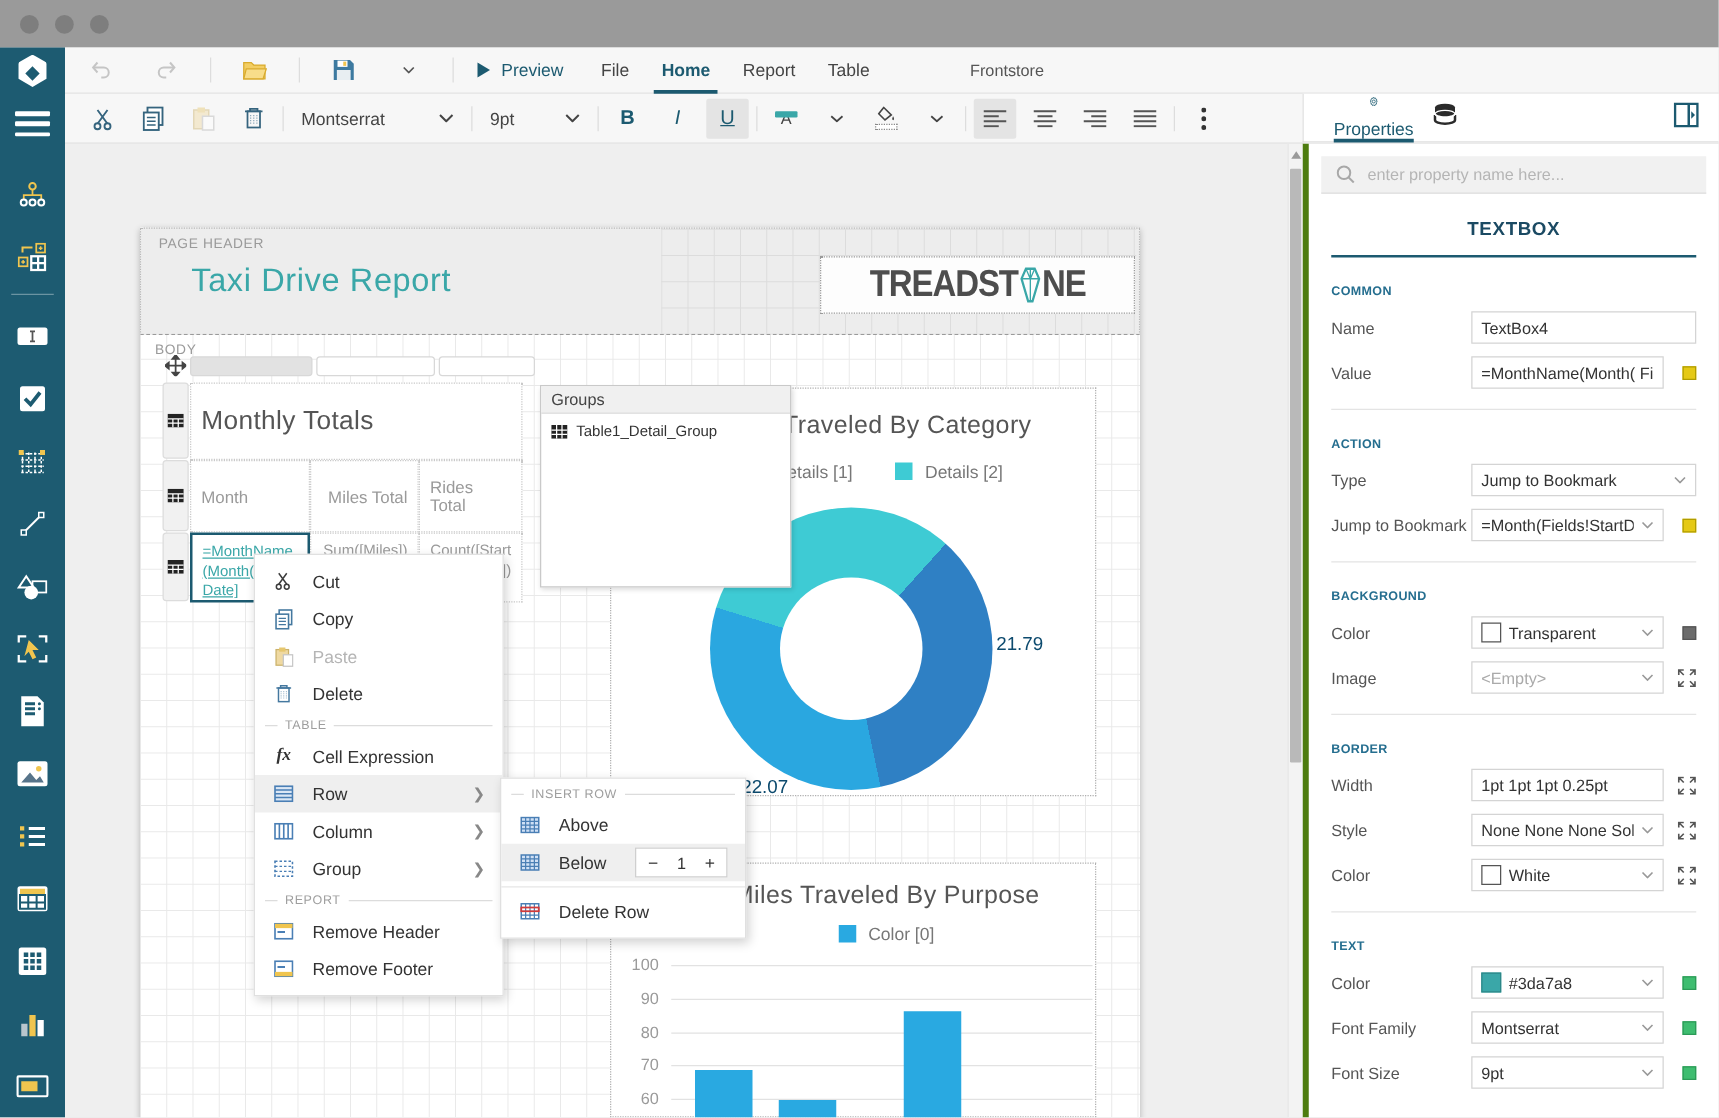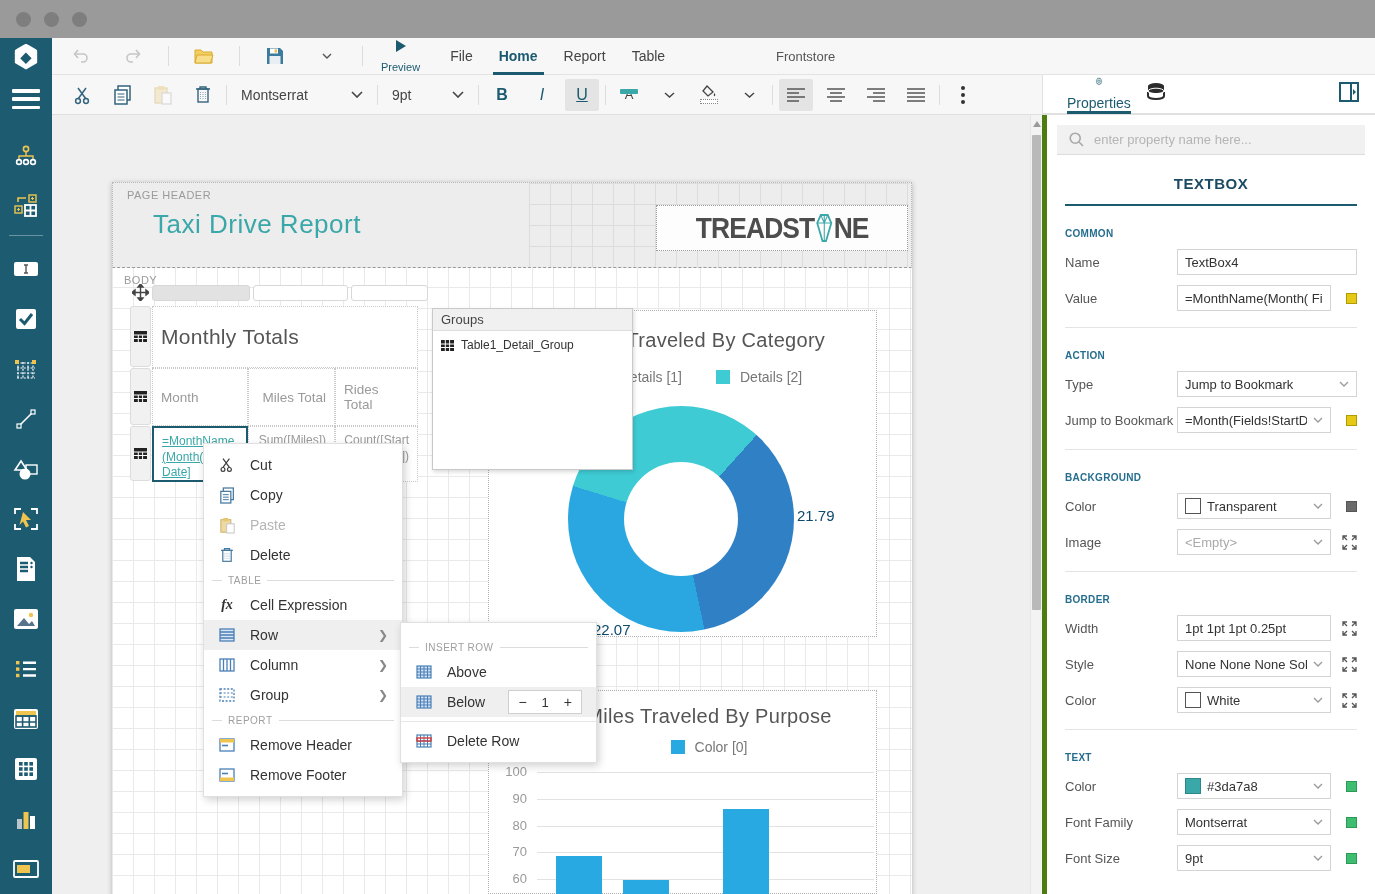--- a/index.html
+++ b/index.html
@@ -20,21 +20,21 @@
   .sb-item { width:52px; height:50px; display:flex; align-items:center; justify-content:center; }
   .sb-sep { width:34px; height:1px; background:rgba(255,255,255,.35); margin:4px 0 8px 0; }
 
   
   .main { flex:1; display:flex; flex-direction:column; min-width:0; }
   .tb1 { height:37px; background:#f7f7f7; border-bottom:1px solid #e3e3e3; display:flex; align-items:center; position:relative; }
   .tb1 .grp { display:flex; align-items:center; gap:18px; padding:0 12px; }
   .vsep { width:1px; height:20px; background:#ddd; }
   .tab { font-size:14px; color:#444; padding:0 6px; height:37px; display:flex; align-items:center; cursor:pointer; }
   .tab.active { color:#1c5a70; border-bottom:3px solid #1c5a70; padding-top:3px; font-weight:bold; }
-  .preview { display:flex; align-items:center; gap:8px; color:#1c5a70; font-size:11px; cursor:pointer;flex-direction:column; }
+  .preview { display:flex; align-items:center; gap:8px; color:#1c5a70; font-size:14px; cursor:pointer; }
   .rpt-name { position:absolute; left:724px; font-size:13px; color:#555; }
   .tb2row { display:flex; height:40px; border-bottom:1px solid #e0e0e0; background:#f7f7f7; }
   .tb2 { flex:1; display:flex; align-items:center; padding-left:14px; gap:6px; }
   .tbtn { width:34px; height:32px; display:flex; align-items:center; justify-content:center; border-radius:2px; cursor:pointer; }
   .tbtn.active { background:#e4e4e4; }
   .tbtn.disabled { opacity:.45; cursor:default; }
   .ffsel { width:138px; display:flex; justify-content:space-between; align-items:center; font-size:14px; color:#444; padding:0 8px; cursor:pointer; }
   .fssel { width:88px; display:flex; justify-content:space-between; align-items:center; font-size:14px; color:#444; padding:0 8px; cursor:pointer; }
   .biu { font-size:16px; color:#1c5a70; }
   .uline { text-decoration:underline; }
@@ -116,21 +116,21 @@
   .donut { position:absolute; left:79px; top:95px; width:226px; height:226px; border-radius:50%; }
   .donut::after { content:""; position:absolute; left:56px; top:56px; width:114px; height:114px; background:#fff; border-radius:50%; }
   .dlabel { position:absolute; font-size:15px; color:#0c4a6e; }
   .bartick { position:absolute; left:0; width:38px; text-align:right; font-size:13px; color:#9a9a9a; }
   .bargrid { position:absolute; left:48px; width:337px; height:1px; background:#e2e2e2; }
   .bar { position:absolute; width:46px; background:#29a9e1; }
 
   
   .menu { position:absolute; background:#fff; border:1px solid #e0e0e0; box-shadow:2px 3px 8px rgba(0,0,0,.18); z-index:20; padding:6px 0; }
   .cmenu { left:151px; top:328px; width:200px; }
-  .smenu { left:348px; top:507px; width:197px; z-index:21; padding-top:14px;}
+  .smenu { left:348px; top:507px; width:197px; z-index:21; padding-top:2px;}
   .mitem { height:30px; display:flex; align-items:center; gap:14px; padding:0 14px; font-size:14px; color:#333; cursor:pointer; }
   .mitem.hover { background:#efefef; }
   .mitem.disabled { color:#b5b5b5; cursor:default; }
   .mitem .mi { width:18px; display:flex; justify-content:center; }
   .mitem .arr { margin-left:auto; color:#888; font-size:12px; }
   .msec { display:flex; align-items:center; height:20px; padding:0 8px; gap:6px; font-size:10px; color:#9e9e9e; letter-spacing:.5px; }
   .msec::before { content:""; width:10px; height:1px; background:#dcdcdc; }
   .msec::after { content:""; flex:1; height:1px; background:#dcdcdc; }
   .mdiv { height:1px; background:#e6e6e6; margin:4px 0; }
   .stepper { margin-left:auto; display:flex; align-items:center; border:1px solid #cfcfcf; background:#fff; height:24px; }

